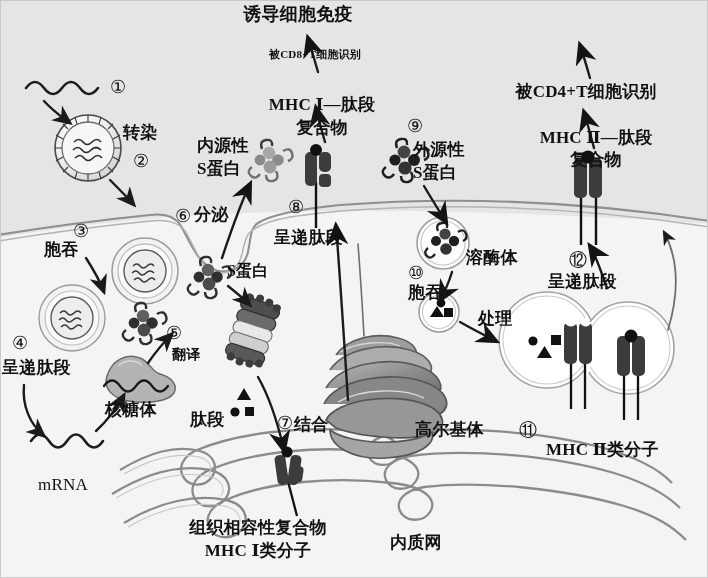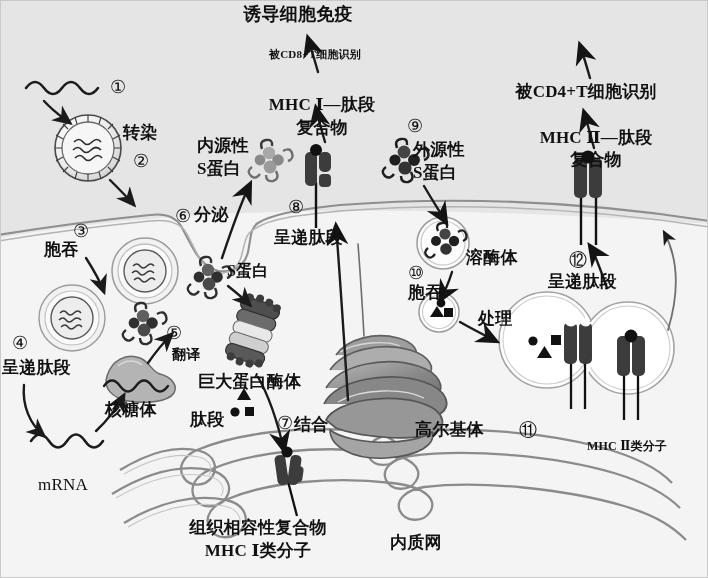--- a/index.html
+++ b/index.html
@@ -393,21 +393,20 @@
   <div class="lbl cn" style="left:2px;top:358px;font-size:17px;">呈递肽段</div>
 
   <div class="lbl" style="left:38px;top:455px;font-size:17px;margin-top:20px;">mRNA</div>
 
   <div class="lbl cn" style="left:105px;top:400px;font-size:17px;">核糖体</div>
 
   <div class="lbl cn" style="left:172px;top:347px;font-size:14px;">翻译</div>
 
   <div class="lbl cn" style="left:227px;top:262px;font-size:16px;">S蛋白</div>
 
-  <div class="lbl cn" style="left:198px;top:372px;font-size:17px;">巨大蛋白酶体</div>
 
   <div class="lbl cn" style="left:190px;top:410px;font-size:17px;">肽段</div>
 
   <div class="lbl cn" style="left:294px;top:415px;font-size:17px;">结合</div>
 
   <div class="lbl cn center" style="left:258px;top:518px;font-size:17px;">组织相容性复合物</div>
   <div class="lbl cn center" style="left:258px;top:541px;font-size:17px;">MHC Ⅰ类分子</div>
 
   <div class="lbl cn" style="left:390px;top:533px;font-size:17px;">内质网</div>
 
@@ -421,21 +420,21 @@
   <div class="lbl cn" style="left:274px;top:228px;font-size:17px;">呈递肽段</div>
 
   <div class="lbl cn" style="left:413px;top:140px;font-size:17px;text-align:center;">外源性</div>
   <div class="lbl cn" style="left:413px;top:163px;font-size:17px;">S蛋白</div>
 
   <div class="lbl cn" style="left:408px;top:283px;font-size:17px;">胞吞</div>
 
   <div class="lbl cn" style="left:466px;top:248px;font-size:17px;">溶酶体</div>
   <div class="lbl cn" style="left:478px;top:271px;font-size:17px;margin-top:38px;">处理</div>
 
-  <div class="lbl cn" style="left:546px;top:440px;font-size:12px;margin-left:41px;">MHC Ⅱ类分子</div>
+  <div class="lbl cn" style="left:546px;top:440px;font-size:17px;">MHC Ⅱ类分子</div>
 
   <div class="lbl cn" style="left:548px;top:272px;font-size:17px;">呈递肽段</div>
 
   <div class="num" style="left:110px;top:76px;font-size:18px;">①</div>
   <div class="num" style="left:133px;top:150px;font-size:18px;">②</div>
   <div class="num" style="left:73px;top:220px;font-size:18px;">③</div>
   <div class="num" style="left:12px;top:332px;font-size:18px;">④</div>
   <div class="num" style="left:166px;top:322px;font-size:18px;">⑤</div>
   <div class="num" style="left:175px;top:205px;font-size:18px;">⑥</div>
   <div class="num" style="left:277px;top:412px;font-size:18px;">⑦</div>

